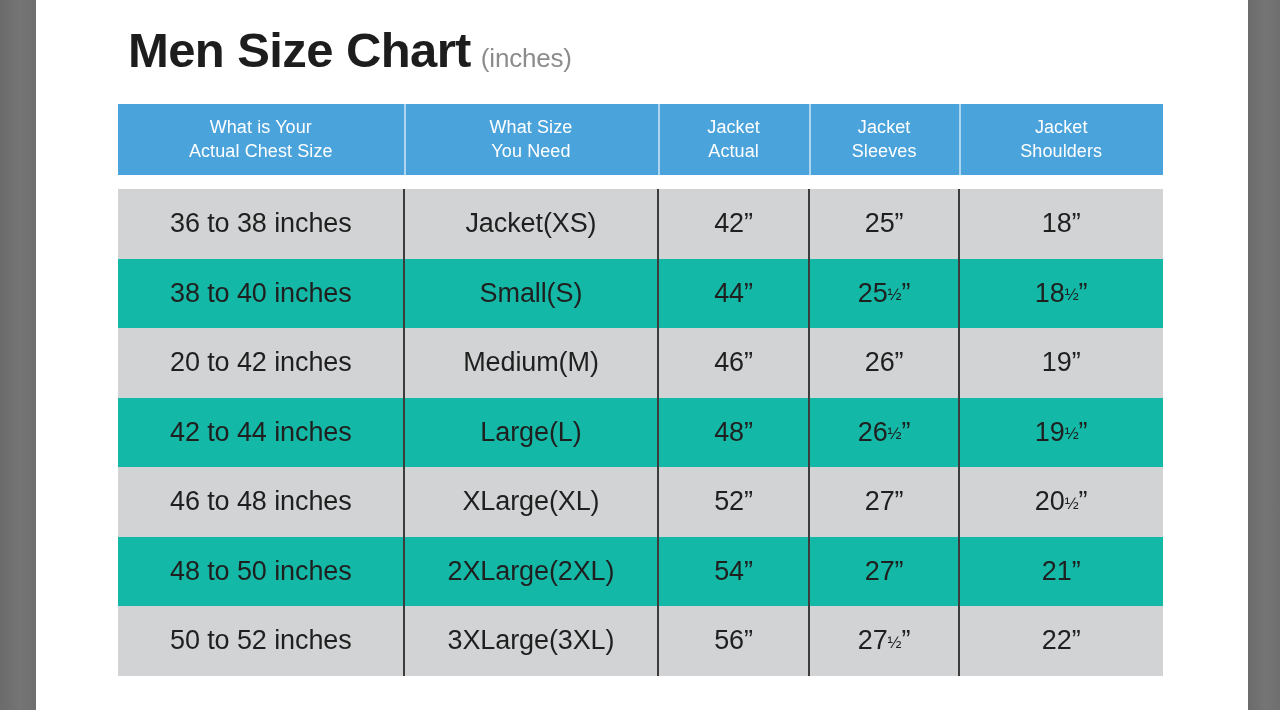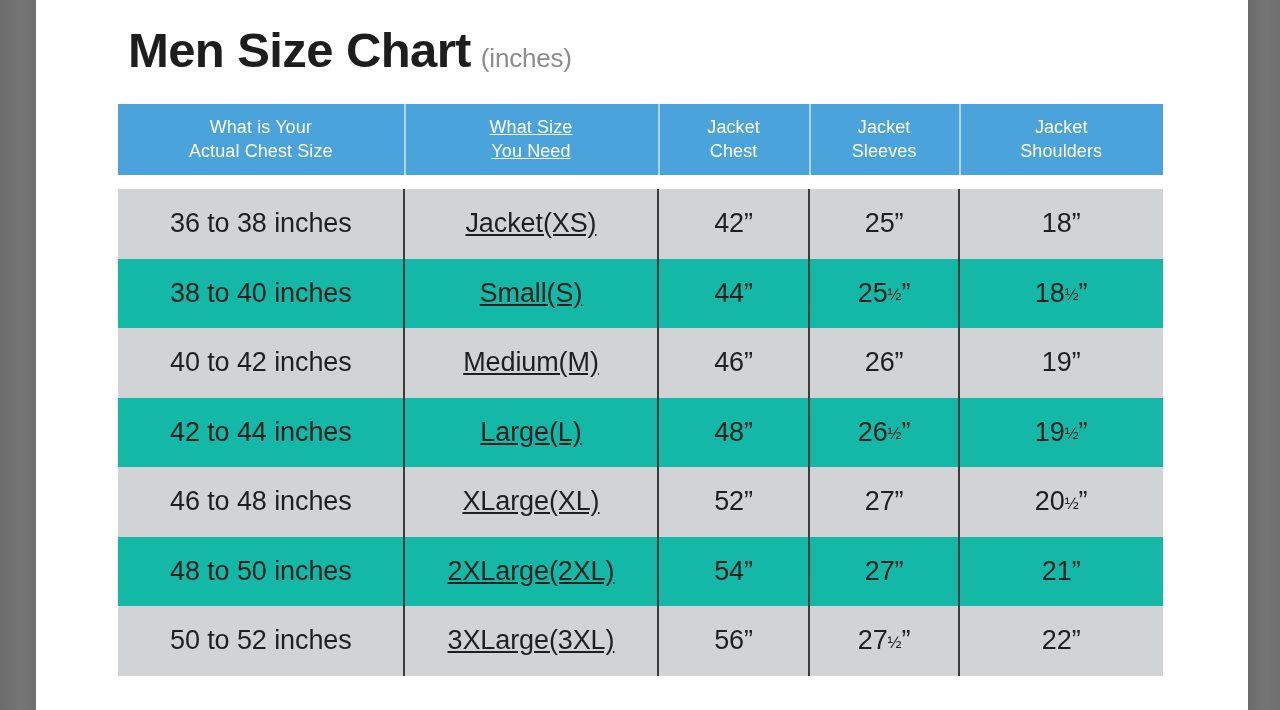--- a/index.html
+++ b/index.html
@@ -118,21 +118,21 @@
     position: absolute;
     left: -1px;
     top: 0;
     bottom: 0;
     width: 2px;
     background: #3c3c3c;
   }
 
   
   .c0 { width: 296px; }
-  .c1 { width: 264px; text-decoration: underline; }
+  .c1 { width: 264px; }
   .c2 { width: 156px; }
   .c3 { width: 156px; }
   .c4 { width: 211px; }
 
   .frac {
     font-size: 0.62em;
     vertical-align: baseline;
     position: relative;
     top: 0.12em;
     letter-spacing: 0;
@@ -158,21 +158,21 @@
       <div class="th c0">
         <span>What is Your</span>
         <span>Actual Chest Size</span>
       </div>
       <div class="th c1">
         <span>What Size</span>
         <span>You Need</span>
       </div>
       <div class="th c2">
         <span>Jacket</span>
-        <span>Chest</span>
+        <span>Actual</span>
       </div>
       <div class="th c3">
         <span>Jacket</span>
         <span>Sleeves</span>
       </div>
       <div class="th c4">
         <span>Jacket</span>
         <span>Shoulders</span>
       </div>
     </div>
@@ -186,21 +186,21 @@
           <div class="td c4">18<span class="mark">”</span></div>
         </div>
         <div class="tr">
           <div class="td c0">38 to 40 inches</div>
           <div class="td c1">Small(S)</div>
           <div class="td c2">44<span class="mark">”</span></div>
           <div class="td c3">25<span class="frac">½</span><span class="mark">”</span></div>
           <div class="td c4">18<span class="frac">½</span><span class="mark">”</span></div>
         </div>
         <div class="tr shaded">
-          <div class="td c0">40 to 42 inches</div>
+          <div class="td c0">20 to 42 inches</div>
           <div class="td c1">Medium(M)</div>
           <div class="td c2">46<span class="mark">”</span></div>
           <div class="td c3">26<span class="mark">”</span></div>
           <div class="td c4">19<span class="mark">”</span></div>
         </div>
         <div class="tr">
           <div class="td c0">42 to 44 inches</div>
           <div class="td c1">Large(L)</div>
           <div class="td c2">48<span class="mark">”</span></div>
           <div class="td c3">26<span class="frac">½</span><span class="mark">”</span></div>

